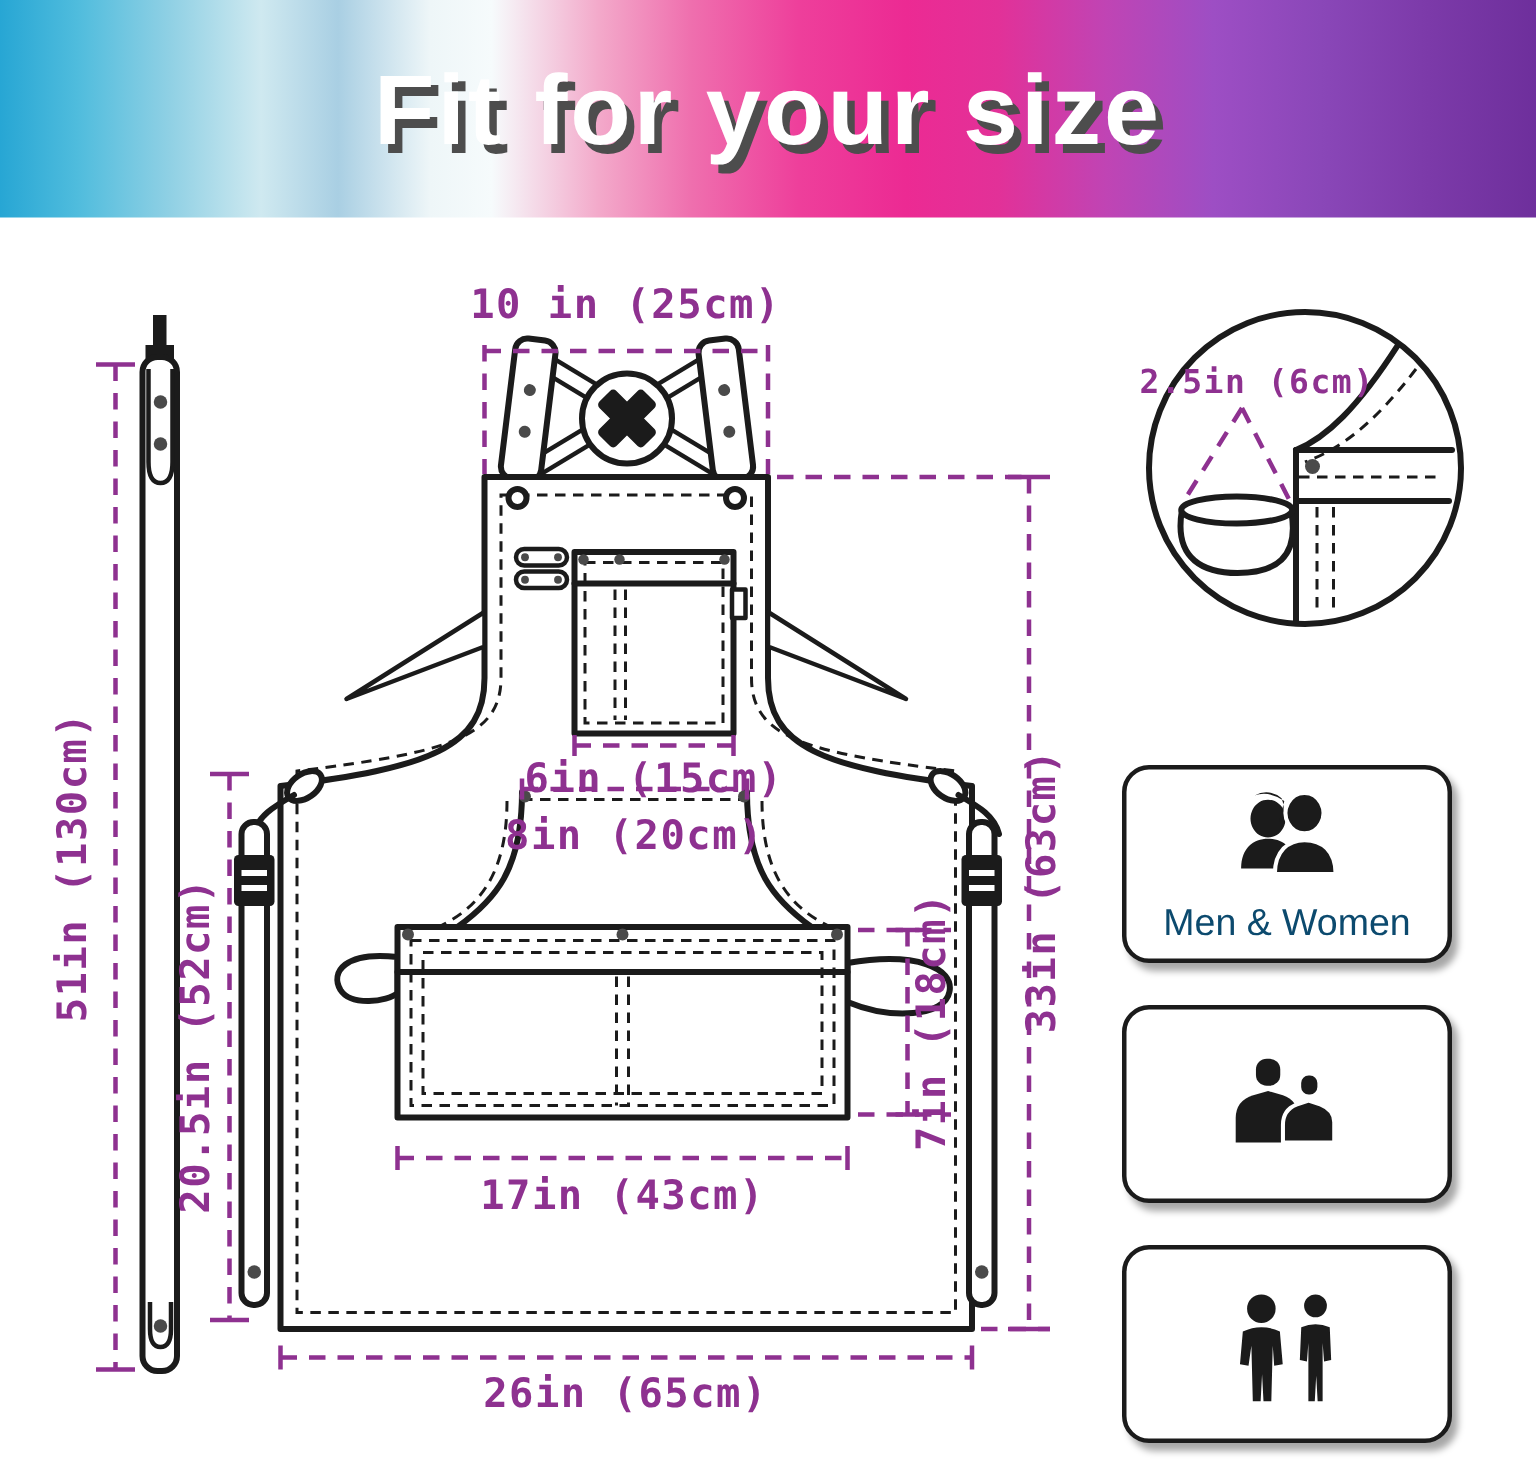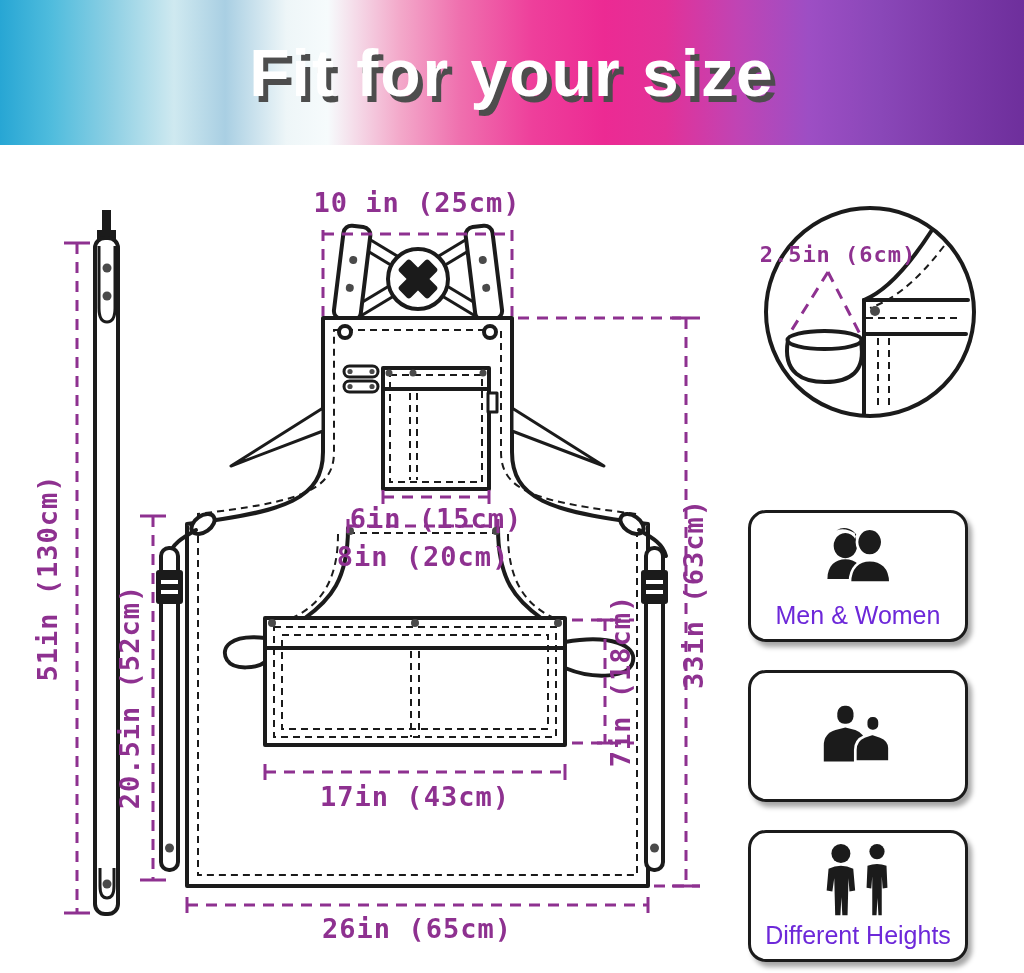--- a/index.html
+++ b/index.html
@@ -28,21 +28,21 @@
   .dimtxt{fill:#8e3190;font-family:"DejaVu Sans Mono",monospace;font-weight:bold;
           font-size:27px;letter-spacing:1px;text-anchor:middle;}
   .dimtxt.small{font-size:22px;}
   .dot{fill:#4a4a4a;}
 
   
   .badge{position:absolute;left:748px;width:214px;height:126px;background:#ffffff;
     border:3px solid #1b1b1b;border-radius:18px;box-shadow:4px 5px 5px rgba(0,0,0,0.35);
     display:flex;flex-direction:column;align-items:center;justify-content:flex-end;}
   .badge .icon{flex:1;display:flex;align-items:center;justify-content:center;padding-top:8px;}
-  .badge .lbl{font-size:25px;color:#6d28d9;padding-bottom:9px;white-space:nowrap;}
+  .badge .lbl{font-size:25px;color:#0c4a6e;padding-bottom:9px;white-space:nowrap;}
 </style>
 </head>
 <body>
 
 <div id="page">
 
   <div id="banner">
     <div id="banner-title">Fit for your size</div>
   </div>
 
@@ -269,16 +269,15 @@
     <div class="icon">
       <svg width="96" height="76" viewBox="0 0 100 80">
         <g fill="#1b1b1b">
           <circle cx="32" cy="11" r="10"></circle>
           <path d="M19,27 Q32,21 45,27 L47,50 L41,51 L40,37 L39,76 L33.5,76 L32.5,57 L31.5,76 L26,76 L25,37 L23,51 L17,50 Z"></path>
           <circle cx="70" cy="9" r="8"></circle>
           <path d="M60,24 Q70,20 80,24 L81,47 L76,48 L75,35 L75,76 L71.5,76 L70.5,58 L69.5,76 L65,76 L65,35 L64,48 L59,47 Z"></path>
         </g>
       </svg>
     </div>
-    <div class="lbl">Different Heights</div>
   </div>
 
 </div>
 
 </body></html>

